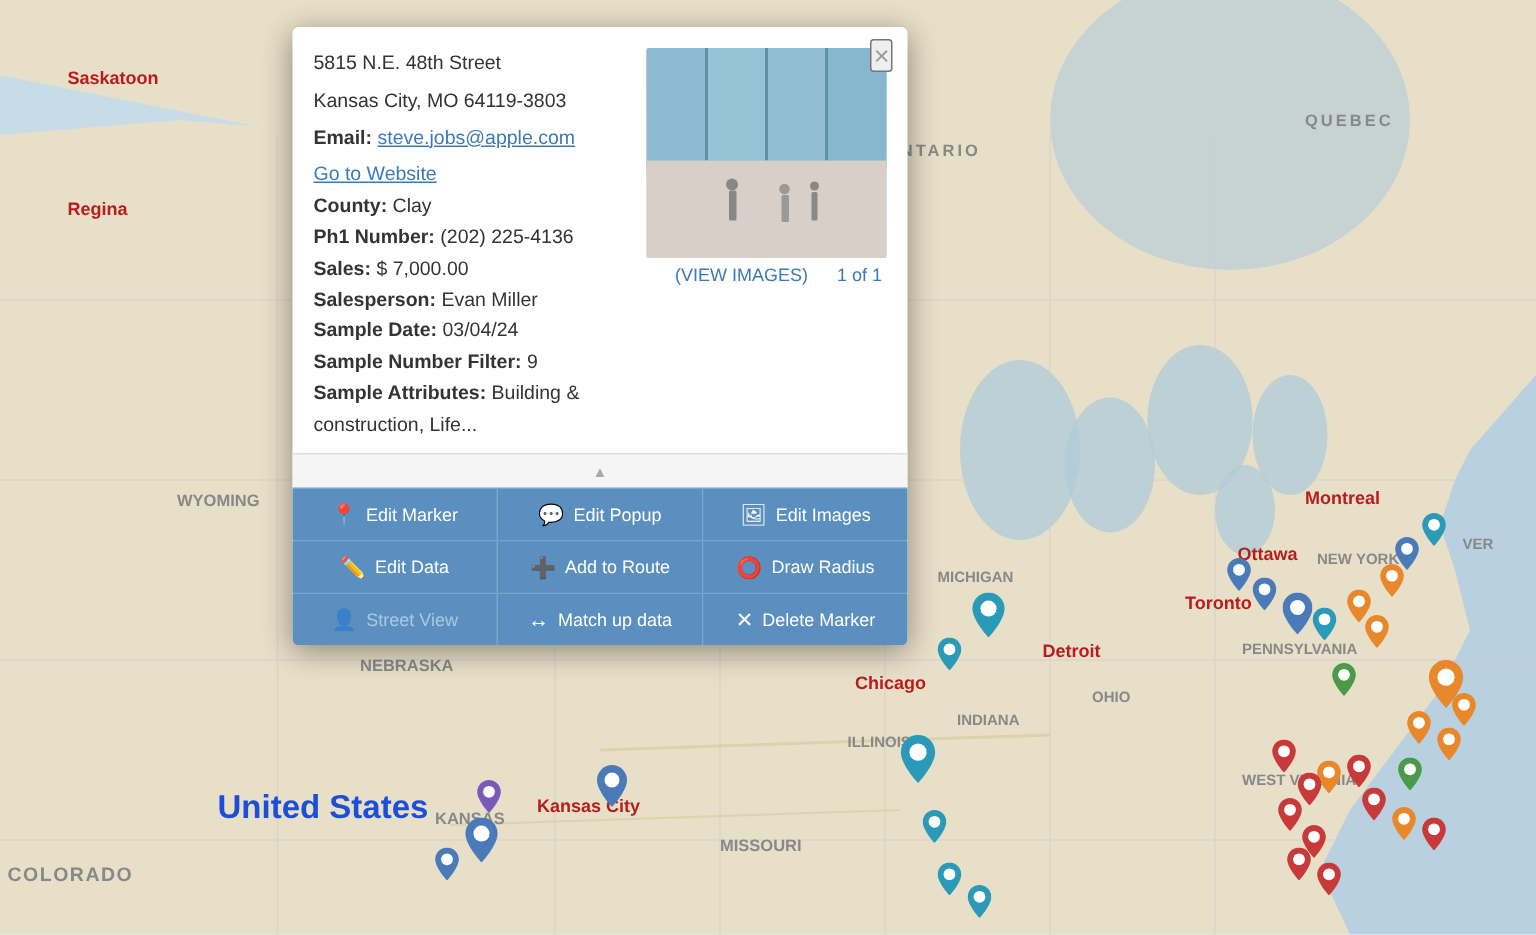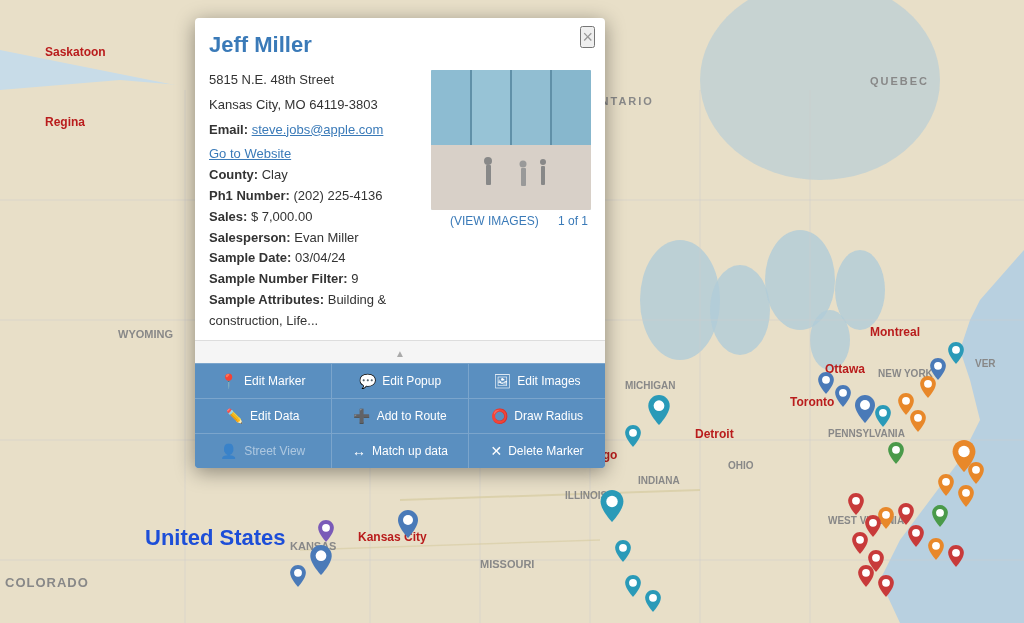--- a/index.html
+++ b/index.html
@@ -216,21 +216,21 @@
     <line x1="0" y1="200" x2="1024" y2="200" stroke="#ccc" stroke-width="1" opacity="0.5"></line>
     <line x1="0" y1="320" x2="1024" y2="320" stroke="#ccc" stroke-width="1" opacity="0.5"></line>
     <line x1="0" y1="440" x2="1024" y2="440" stroke="#ccc" stroke-width="1" opacity="0.5"></line>
     <line x1="0" y1="560" x2="1024" y2="560" stroke="#ccc" stroke-width="1" opacity="0.5"></line>
 
     <line x1="400" y1="500" x2="700" y2="490" stroke="#d4c89a" stroke-width="2" opacity="0.6"></line>
     <line x1="300" y1="550" x2="600" y2="540" stroke="#d4c89a" stroke-width="1.5" opacity="0.5"></line>
   </svg>
 
   <div class="map-label" style="top:45px;left:45px;font-size:12px;">Saskatoon</div>
-  <div class="map-label" style="top:115px;left:45px;font-size:12px;">Regina</div>
+  <div class="map-label" style="top:132px;left:45px;font-size:12px;">Regina</div>
   <div class="map-label" style="top:95px;left:590px;font-size:11px;color:#888;letter-spacing:2px;">ONTARIO</div>
   <div class="map-label" style="top:75px;left:870px;font-size:11px;color:#888;letter-spacing:2px;">QUEBEC</div>
   <div class="map-label" style="top:325px;left:870px;font-size:12px;">Montreal</div>
   <div class="map-label" style="top:362px;left:825px;font-size:12px;">Ottawa</div>
   <div class="map-label" style="top:395px;left:790px;font-size:12px;">Toronto</div>
   <div class="map-label" style="top:427px;left:695px;font-size:12px;">Detroit</div>
   <div class="map-label" style="top:380px;left:625px;font-size:10px;color:#888;">MICHIGAN</div>
   <div class="map-label" style="top:448px;left:570px;font-size:12px;">Chicago</div>
   <div class="map-label" style="top:490px;left:565px;font-size:10px;color:#888;">ILLINOIS</div>
   <div class="map-label" style="top:475px;left:638px;font-size:10px;color:#888;">INDIANA</div>
@@ -440,21 +440,20 @@
   <svg style="position:absolute;top:575px;left:878px;" width="16" height="22" viewBox="0 0 20 28">
       <path d="M10 0C4.5 0 0 4.5 0 10c0 7.5 10 18 10 18s10-10.5 10-18C20 4.5 15.5 0 10 0z" fill="#c83a3a"></path>
       <circle cx="10" cy="10" r="5" fill="white"></circle>
     </svg>
 </div>
 
 <div class="popup-panel">
   <button class="popup-close">×</button>
 
   <div class="popup-content">
-    <h2 class="popup-title">Jeff Miller</h2>
 
     <div class="popup-body">
       <div class="popup-text">
         <div class="address">5815 N.E. 48th Street</div>
         <div class="address">Kansas City, MO 64119-3803</div>
         <div>
           <span class="field-label">Email:</span>
           <a href="#">steve.jobs@apple.com</a>
         </div>
         <div style="margin-top:4px;">

